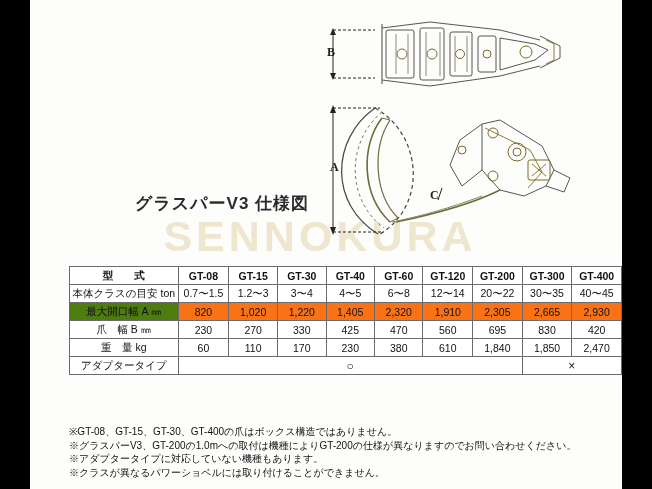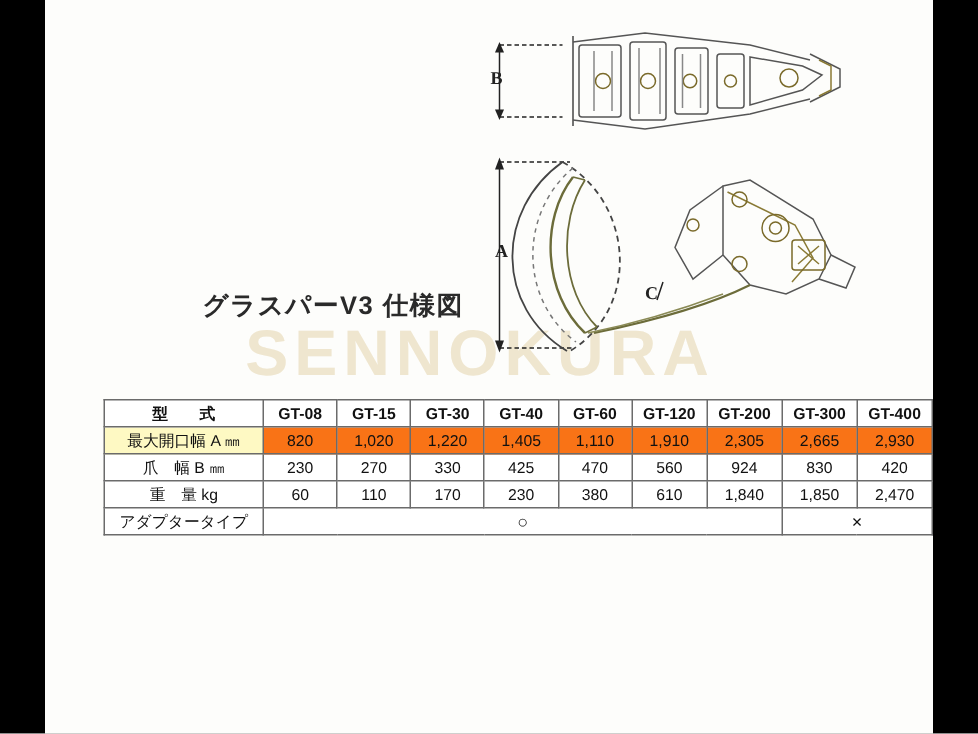--- a/index.html
+++ b/index.html
@@ -78,21 +78,21 @@
   }
   table.spec .rowhead{
     width:104px;
     text-align:center;
     font-size:10.5px;
     letter-spacing:0px;
   }
   table.spec .col{width:47px;}
   table.spec .hdr td{font-weight:bold;}
   table.spec tr.yellow td{background:#f97316;}
-  table.spec tr.yellow td.rowhead{background:#fef9c3;}
+  table.spec tr.yellow td.rowhead{background:#4d7c0f;}
   table.spec td.adapter-o{font-size:12px;}
   table.spec td.adapter-x{font-size:12px;}
 
   
   .notes{
     position:absolute;left:39px;top:425px;width:540px;
     font-size:10px;line-height:13.5px;color:#111;
   }
   .notes div{white-space:nowrap;}
 </style>
@@ -182,41 +182,53 @@
             <td class="col">GT-08</td>
             <td class="col">GT-15</td>
             <td class="col">GT-30</td>
             <td class="col">GT-40</td>
             <td class="col">GT-60</td>
             <td class="col">GT-120</td>
             <td class="col">GT-200</td>
             <td class="col">GT-300</td>
             <td class="col">GT-400</td>
           </tr>
+          <tr class="">
+            <td class="rowhead">本体クラスの目安 ton</td>
+            <td class="col">0.7〜1.5</td>
+            <td class="col">1.2〜3</td>
+            <td class="col">3〜4</td>
+            <td class="col">4〜5</td>
+            <td class="col">6〜8</td>
+            <td class="col">12〜14</td>
+            <td class="col">20〜22</td>
+            <td class="col">30〜35</td>
+            <td class="col">40〜45</td>
+          </tr>
           <tr class="yellow">
             <td class="rowhead">最大開口幅 A ㎜</td>
             <td class="col">820</td>
             <td class="col">1,020</td>
             <td class="col">1,220</td>
             <td class="col">1,405</td>
-            <td class="col">1,110</td>
+            <td class="col">2,320</td>
             <td class="col">1,910</td>
             <td class="col">2,305</td>
             <td class="col">2,665</td>
             <td class="col">2,930</td>
           </tr>
           <tr class="">
             <td class="rowhead">爪　幅 B ㎜</td>
             <td class="col">230</td>
             <td class="col">270</td>
             <td class="col">330</td>
             <td class="col">425</td>
             <td class="col">470</td>
             <td class="col">560</td>
-            <td class="col">924</td>
+            <td class="col">695</td>
             <td class="col">830</td>
             <td class="col">420</td>
           </tr>
           <tr class="">
             <td class="rowhead">重　量 kg</td>
             <td class="col">60</td>
             <td class="col">110</td>
             <td class="col">170</td>
             <td class="col">230</td>
             <td class="col">380</td>
@@ -226,15 +238,21 @@
             <td class="col">2,470</td>
           </tr>
           <tr>
             <td class="rowhead">アダプタータイプ</td>
             <td class="adapter-o" colspan="7">○</td>
             <td class="adapter-x" colspan="2">×</td>
           </tr>
         </tbody>
     </table>
 
+    <div class="notes">
+      <div>※GT-08、GT-15、GT-30、GT-400の爪はボックス構造ではありません。</div>
+      <div>※グラスパーV3、GT-200の1.0mへの取付は機種によりGT-200の仕様が異なりますのでお問い合わせください。</div>
+      <div>※アダプタータイプに対応していない機種もあります。</div>
+      <div>※クラスが異なるパワーショベルには取り付けることができません。</div>
+    </div>
 
   </div>
 </div>
 
 </body></html>

